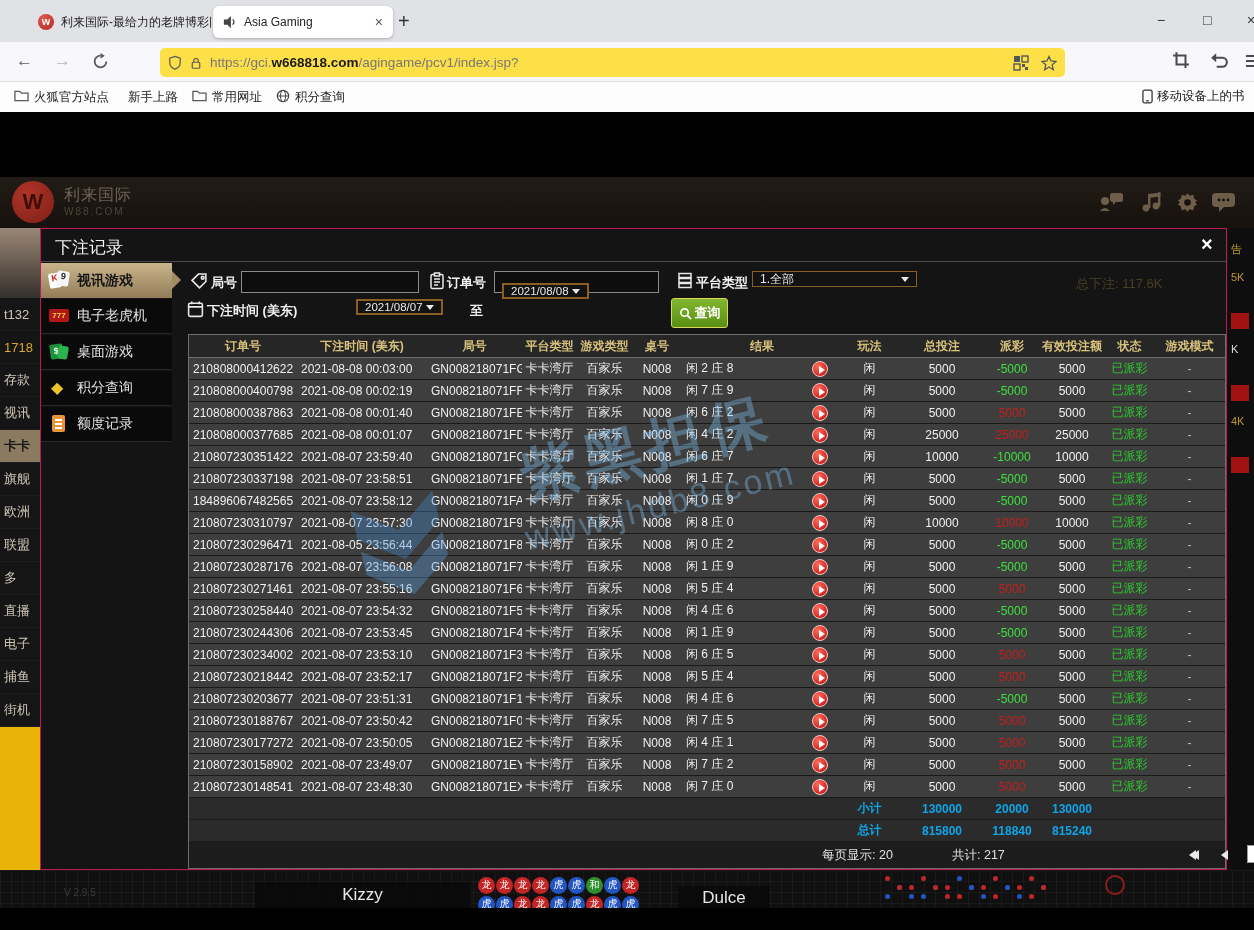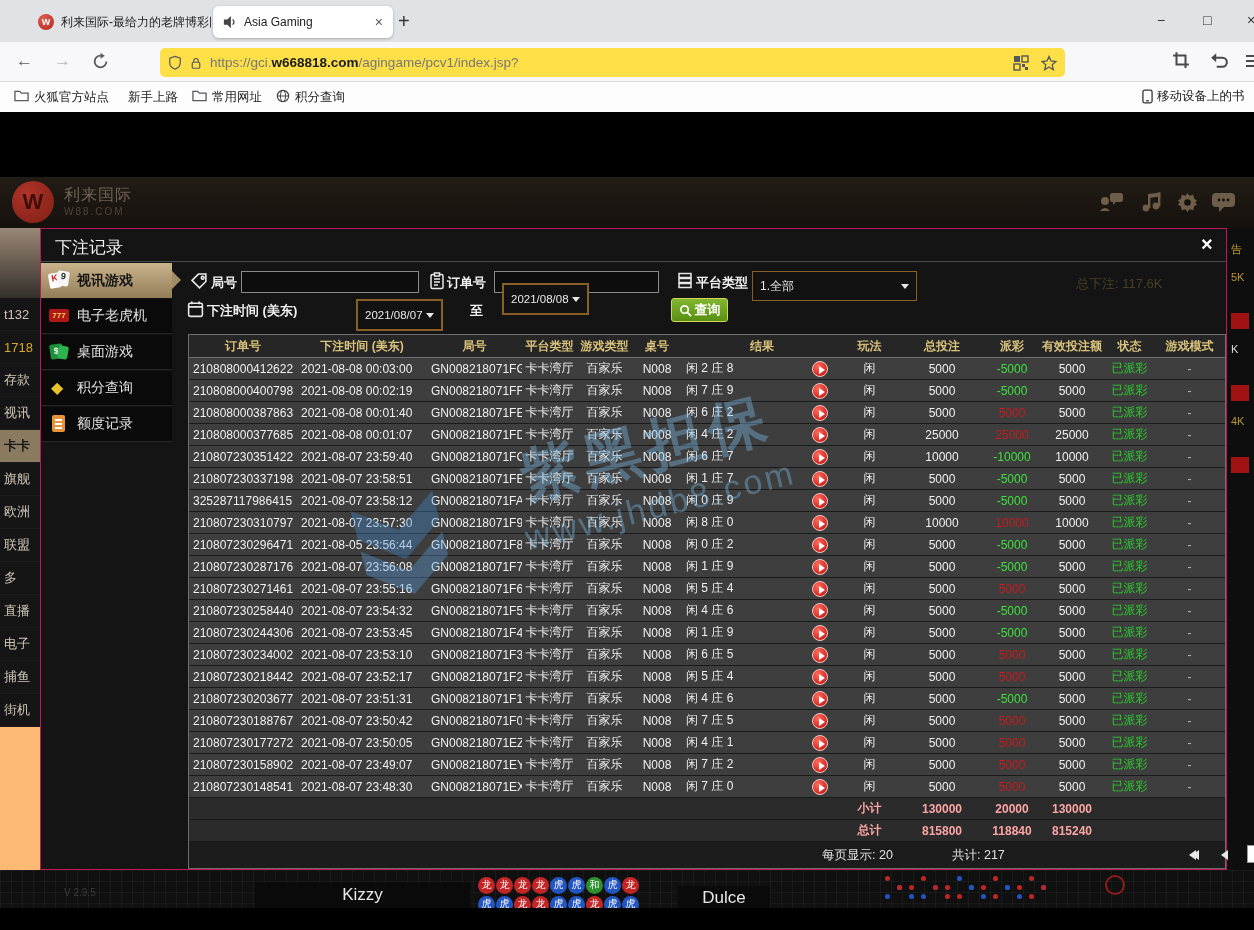--- a/index.html
+++ b/index.html
@@ -32,21 +32,21 @@
   #page { position:absolute; left:0; top:112px; width:1254px; height:818px; background:#000; }
   #siteheader { position:absolute; left:0; top:65px; width:1254px; height:52px;
     background:linear-gradient(#221c16,#16110d); }
   #sitelogo { position:absolute; left:12px; top:4px; width:42px; height:42px; border-radius:50%;
     background:radial-gradient(circle at 35% 30%,#b03428,#7e1f16); display:flex; align-items:center;justify-content:center;
     color:#3e0f0a; font-weight:bold; font-size:22px; }
   #brand { position:absolute; left:64px; top:8px; color:#6f6257; }
   #brand .t1 { font-size:16px; letter-spacing:1px; }
   #brand .t2 { font-size:10px; color:#4e443a; letter-spacing:2px; }
   .hicon { position:absolute; top:14px; color:#6e5d49; fill:#6e5d49; }
-  #leftrail { position:absolute; left:0; top:116px; width:40px; height:642px; overflow:hidden; background:#fdba74; }
+  #leftrail { position:absolute; left:0; top:116px; width:40px; height:642px; overflow:hidden; background:#eab308; }
   .lr-item { width:40px; height:33px; color:#cfc6b8; font-size:13px; display:flex; align-items:center;
     padding-left:4px; gap:3px; border-bottom:1px solid #1c1c1c; white-space:nowrap; background:#151515; }
   .lr-ava { width:40px; height:70px; background:linear-gradient(#9a8877,#5d5248 60%,#33302c); }
   .lr-gold { color:#d8a92c; }
   .lr-hl { background:#8a7a5f; color:#181818; font-weight:bold; }
   #bottomstrip { position:absolute; left:0; top:758px; width:1254px; height:38px; background:#101010; overflow:hidden;
     background-image:linear-gradient(rgba(255,255,255,.04) 1px,transparent 1px),linear-gradient(90deg,rgba(255,255,255,.04) 1px,transparent 1px);
     background-size:11px 11px; }
   .namebox { position:absolute; background:rgba(10,10,10,.9); color:#e8e8e8; font-size:17px;
     display:flex; align-items:center; justify-content:center; }
@@ -80,23 +80,23 @@
   .icon-tgames::after { content:""; position:absolute; left:9px; top:4px; width:10px; height:13px; background:#2db34d; border-radius:2px; transform:rotate(10deg); }
   .icon-diamond::before { content:"◆"; position:absolute; left:2px; top:0; color:#e8c32a; font-size:16px; }
   .icon-doc::before { content:""; position:absolute; left:3px; top:1px; width:13px; height:17px; background:#e8953a; border-radius:2px; }
   .icon-doc::after { content:""; position:absolute; left:6px; top:5px; width:7px; height:1.5px; background:#fff;
     box-shadow:0 4px 0 #fff, 0 8px 0 #fff; }
   
   .flt-label { position:absolute; color:#f0f0f0; font-size:13px; font-weight:bold; white-space:nowrap; }
   .flt-input { position:absolute; height:22px; background:#0d0d0d; border:1px solid #8a8a8a; color:#ddd;
     font-size:12px; padding:0 5px; }
   .flt-select { position:absolute; height:16px; background:#121212; border:1px solid #8a5f25; color:#e8e8e8;
-    font-size:12px; display:flex; align-items:center; justify-content:space-between; padding:14px 7px; cursor:pointer; }
+    font-size:12px; display:flex; align-items:center; justify-content:space-between; padding:0 7px; cursor:pointer; }
   .caret { width:0; height:0; border-left:4px solid transparent; border-right:4px solid transparent; border-top:5px solid #e8e8e8; }
-  #search-btn { position:absolute; left:630px; top:69px; width:57px; height:24px;
+  #search-btn { position:absolute; left:630px; top:69px; width:57px; height:30px;
     background:linear-gradient(#82b72f,#598f12); border:1px solid #d6d65a; border-radius:3px;
     color:#fff; font-size:13px; font-weight:bold; display:flex; align-items:center; justify-content:center; gap:3px; cursor:pointer; }
   .ficon { position:absolute; fill:none; stroke:#e8e8e8; stroke-width:1.5; }
   #ghost-text { position:absolute; left:1035px; top:46px; color:#7c6a3e; font-size:13px; opacity:.5; }
   
   #btable { position:absolute; left:147px; top:105px; width:1038px; border:1px solid #6e6e6e; }
   .trow { display:grid; grid-template-columns:108px 130px 95px 55px 55px 50px 116px 44px 55px 90px 50px 70px 45px 75px;
     align-items:center; height:22px; background:#3e3e3e; border-bottom:1px solid #1a1a1a; color:#f0f0f0; font-size:12px; }
   .trow.hdr { height:23px; background:#262626; color:#d9c27b; font-weight:bold; border-bottom:1px solid #6e6e6e; }
   .trow.hdr > div { text-align:center; }
@@ -105,21 +105,21 @@
   .cell.l { text-align:left; padding-left:4px; }
   .pay-pos { color:#c61d1d; }
   .pay-neg { color:#3ee03e; }
   .status-g { color:#2ecc2e;text-align:center; }
   .mode { color:#bbb; }
   .playbtn { width:16px; height:16px; border-radius:50%; margin:0 auto; cursor:pointer;
     background:radial-gradient(circle at 35% 30%,#ff6a5a,#c40b0b); border:1px solid #f0caca; position:relative; }
   .playbtn::after { content:""; position:absolute; left:5.5px; top:4px; border-left:6px solid #fff;
     border-top:4px solid transparent; border-bottom:4px solid transparent; }
   .trow.sum { background:#2b2b2b; color:#e4e400; font-weight:bold; }
-  .trow.sum .cell { color:#fca5a5; }
+  .trow.sum .cell { color:#0ea5e9; }
   
   #pagbar { position:absolute; left:147px; top:612px; width:1038px; height:28px; background:#1c1c1c;
     border:1px solid #6e6e6e; border-top:none; color:#e0e0e0; font-size:12.5px; }
   .pag-item { position:absolute; top:6px; white-space:nowrap; }
   .tri { display:inline-block; width:0; height:0; border-top:5px solid transparent; border-bottom:5px solid transparent; vertical-align:middle; }
   .tri.left { border-right:7px solid #e8e8e8; }
   #page-input { position:absolute; left:1058px; top:4px; width:44px; height:18px; background:#fff;
     color:#111; font-size:12px; text-align:center; border:1px solid #999; line-height:18px; }
   
   #watermark { position:absolute; left:300px; top:180px; width:620px; transform:rotate(-14deg);
@@ -520,21 +520,21 @@
           <span class="playbtn" style="display:block;"></span>
         </div>
         <div class="cell">闲</div>
         <div class="cell">5000</div>
         <div class="cell pay-neg">-5000</div>
         <div class="cell">5000</div>
         <div class="cell status-g">已派彩</div>
         <div class="cell mode">-</div>
       </div>
       <div class="trow">
-        <div class="cell l">325287117986415</div>
+        <div class="cell l">184896067482565</div>
         <div class="cell l">2021-08-07 23:58:12</div>
         <div class="cell l">GN008218071FA</div>
         <div class="cell">卡卡湾厅</div>
         <div class="cell">百家乐</div>
         <div class="cell">N008</div>
         <div class="cell l">闲 0 庄 9</div>
         <div>
           <span class="playbtn" style="display:block;"></span>
         </div>
         <div class="cell">闲</div>

